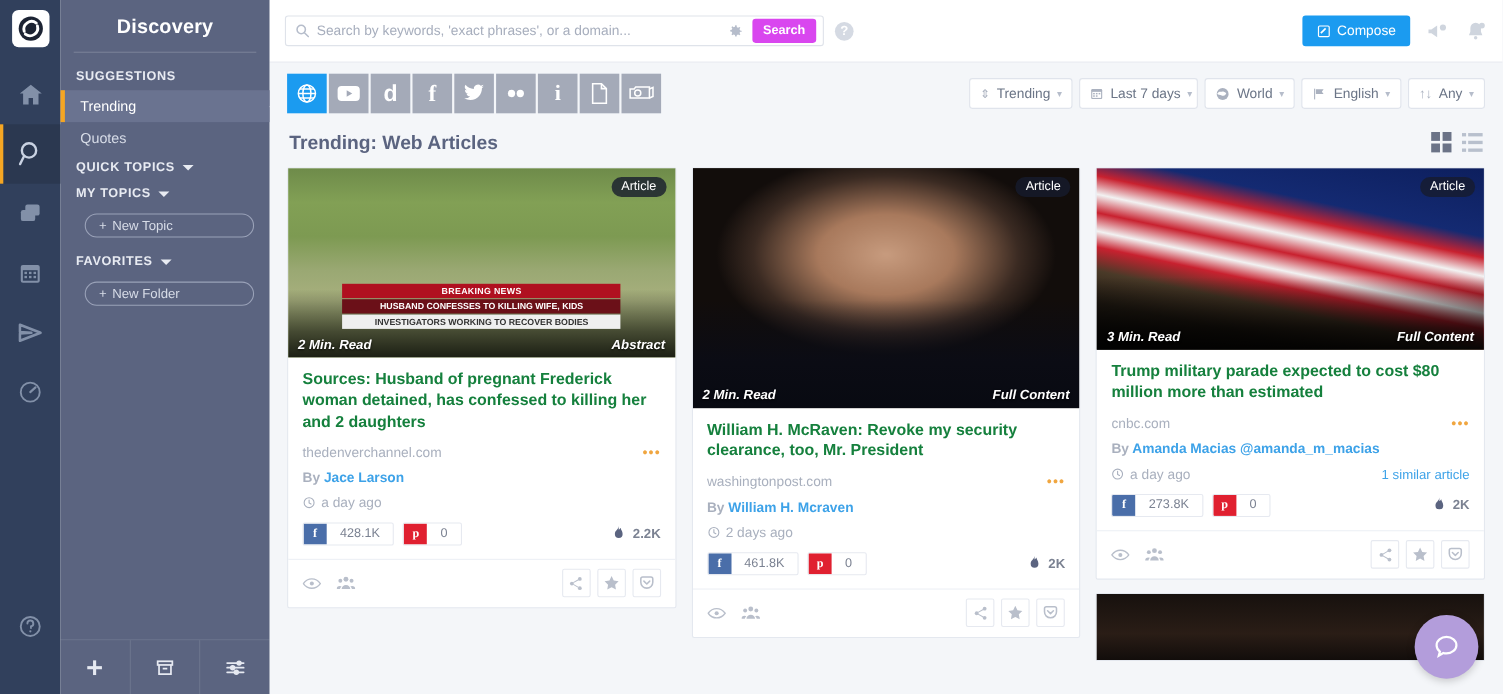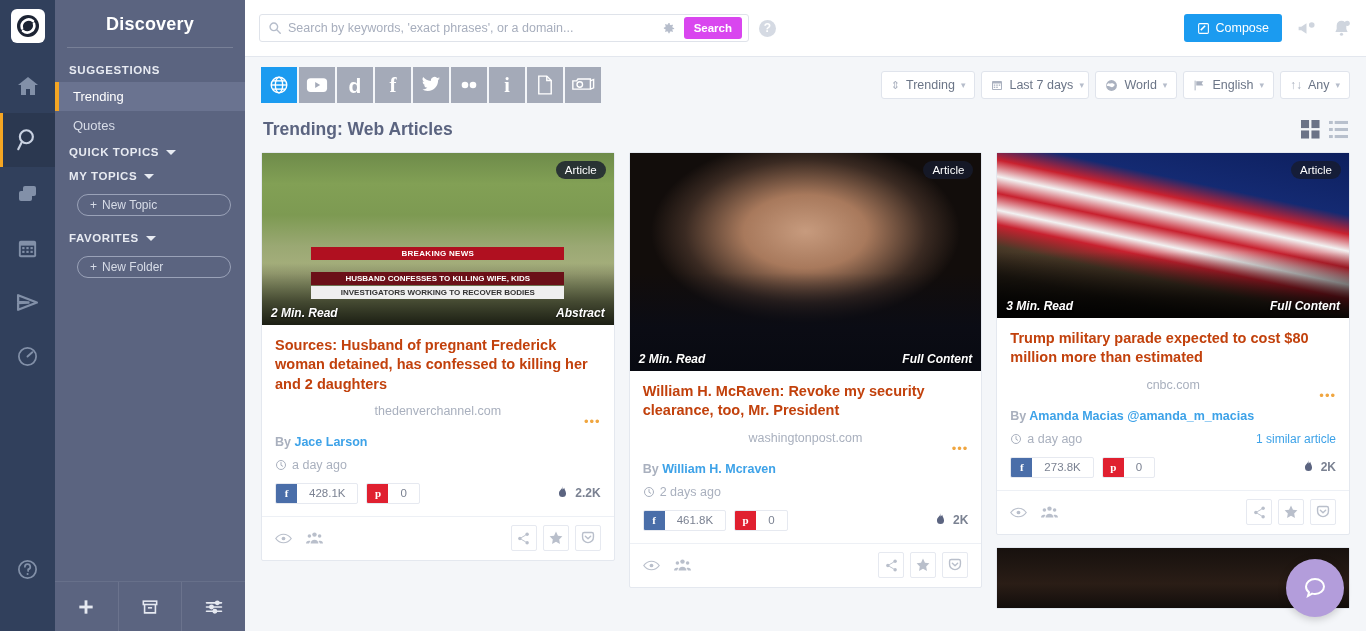--- a/index.html
+++ b/index.html
@@ -151,23 +151,23 @@
     color: #fff; font-size: 11.5px; padding: 3px 9px; border-radius: 11px;
   }
   .thumb-meta {
     position: absolute; left: 9px; right: 9px; bottom: 5px;
     display: flex; justify-content: space-between;
     color: #fff; font-size: 12px; font-style: italic; font-weight: bold;
     text-shadow: 0 1px 2px rgba(0,0,0,.85);
   }
   .card-body { padding: 11px 13px 4px; }
   .card-title {
-    font-size: 14.5px; font-weight: bold; color: #c2410c; line-height: 1.33;
-  }
-  .card-domain-row { display:flex; align-items:center; margin-top: 10px; flex-direction: column; }
+    font-size: 14.5px; font-weight: bold; color: #15803d; line-height: 1.33;
+  }
+  .card-domain-row { display:flex; align-items:center; margin-top: 10px; }
   .card-domain { font-size: 12.5px; color: #a9b0be; }
   .dots { margin-left: auto; color: #f0a640; letter-spacing: 1px; font-size: 13px; line-height: 8px;}
   .card-by { margin-top: 9px; font-size: 12.5px; color: #a9b0be; font-weight: bold; }
   .card-by a { color: #3da2e8; text-decoration: none; }
   .card-time-row { margin-top: 9px; display: flex; align-items: center; font-size: 12.5px; color: #a9b0be; gap:5px;}
   .similar { margin-left: auto; color: #3da2e8; font-size: 12px; }
   .stats { margin-top: 11px; display: flex; align-items: center; }
   .stat { display: flex; height: 21px; border: 1px solid #e6e9f0; border-radius: 2px; overflow: hidden; margin-right: 8px;}
   .stat .ic { width: 21px; display:flex; align-items:center; justify-content:center; color:#fff; font-size:11px; font-weight:bold;}
   .stat .ic.fb { background: #4a6ea9; }
@@ -194,21 +194,21 @@
   }
   .img1::after{
     content:""; position:absolute; left:0; right:0; bottom:0; height:62px;
     background: linear-gradient(180deg, rgba(0,0,0,0) 0%, rgba(0,0,0,.55) 62%, rgba(0,0,0,.8) 100%);
   }
   .news-lower {
     position:absolute; left:14%; right:14%; bottom:26px; z-index:2;
     font-size: 8px; font-weight: bold; text-align:center; color:#fff;
   }
   .news-red { background:#b01020; padding:2px 0; letter-spacing:.3px;}
-  .news-dark { background:#6b1018; padding:2px 0; margin-top:12px;}
+  .news-dark { background:#6b1018; padding:2px 0; margin-top:1px;}
   .news-grey { background:#efefef; color:#333; padding:2px 0; margin-top:1px;}
   .img2 {
     height: 218px;
     background:
       radial-gradient(ellipse 44% 42% at 50% 36%, #c79b7e 0%, #a8795c 40%, #3a2a22 78%, #120d0b 100%),
       linear-gradient(180deg,#1b1410 0%, #241a14 45%, #0b0a0c 100%);
     position: relative;
   }
   .img2::after{
     content:""; position:absolute; left:0; right:0; bottom:0; height:45%;

